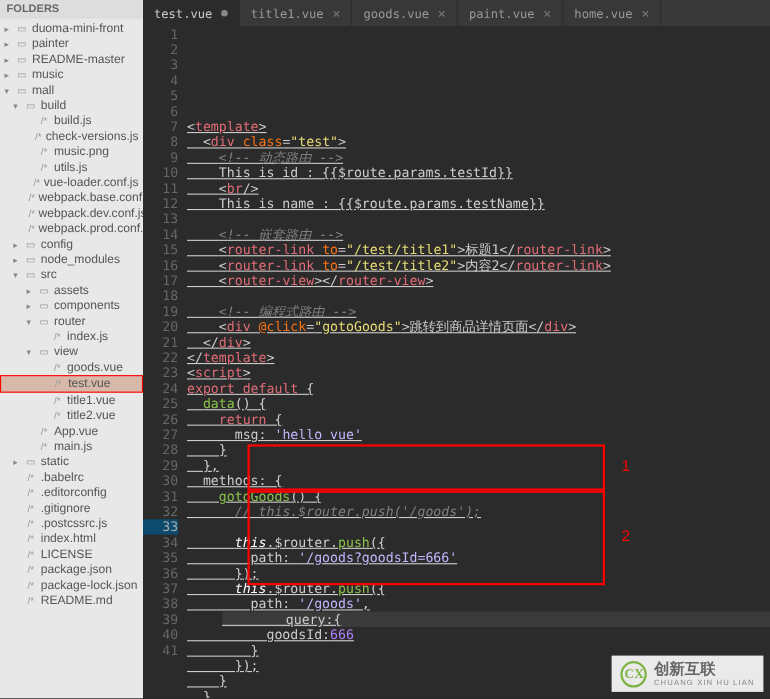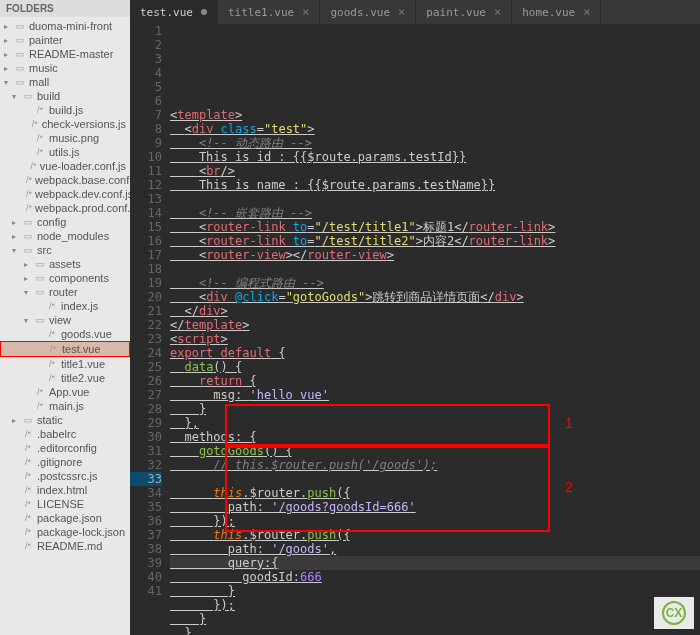--- a/index.html
+++ b/index.html
@@ -26,42 +26,42 @@
 .tab.active { background: #2b2b2b; color: #ccc; }
 .tab-dot { width: 6px; height: 6px; border-radius: 50%; background: #888; }
 .tab-close { font-size: 12px; color: #777; }
 
 .editor { flex: 1; display: flex; font-size: 12px; line-height: 14px; overflow: hidden; position: relative; }
 .gutter { width: 40px; background: #2b2b2b; color: #666; text-align: right; padding-right: 8px; user-select: none; }
 .gutter .ln { height: 14px; }
 .gutter .ln.hl { background: #0c4a6e; color: #aaa; }
 .code { flex: 1; background: #2b2b2b; white-space: pre; color: #ccc; position: relative; }
 .code-line { height: 14px; text-decoration: underline; }
-.code-line.hl { background: #3a3a3a; }
+.code-line.hl { background: #3a3a3a; margin-left: 32px; }
 
 .tag-bracket { color: #ccc; }
 .tag-name { color: #e06c75; }
-.attr-name { color: #0ea5e9; }
+.attr-name { color: #f97316; }
 .attr-val { color: #e6db74; }
 .comment { color: #808080; font-style: italic; }
 .keyword { color: #e06c75; }
 .fn { color: #8bc34a; }
 .string { color: #c4b5fd; }
-.this { color: #f97316; font-style: italic; }
+.this { color: #ffffff; font-style: italic; }
 .punct { color: #ccc; }
 .plain { color: #ccc; }
 .number { color: #ae81ff; }
 
 .box1 { position: absolute; border: 2px solid red; left: 55px; top: 380px; width: 325px; height: 42px; pointer-events: none; }
 .box2 { position: absolute; border: 2px solid red; left: 55px; top: 422px; width: 325px; height: 86px; pointer-events: none; }
 .anno1 { position: absolute; left: 395px; top: 392px; color: red; font-size: 14px; font-family: Arial; }
 .anno2 { position: absolute; left: 395px; top: 456px; color: red; font-size: 14px; font-family: Arial; }
 
 .watermark { position: absolute; bottom: 6px; right: 6px; display: flex; align-items: center; gap: 6px; color: #666; font-family: Arial; font-size: 14px; background: rgba(255,255,255,0.9); padding: 4px 8px; }
-.watermark-logo { width: 24px; height: 24px; border: 2px solid #7cb342; border-radius: 50%; display: flex; align-items: center; justify-content: center; font-weight: bold; color: #7cb342; font-size: 12px; }
+.watermark-logo { width: 24px; height: 24px; border: 2px solid #7cb342; border-radius: 50%; display: flex; align-items: center; justify-content: center; font-weight: bold; color: #7cb342; font-size: 12px; font-family: Liberation Serif, serif; }
 .watermark-text { font-weight: bold; }
 .watermark-sub { font-size: 7px; letter-spacing: 1px; color: #888; }
 </style>
 </head>
 <body>
 
 <div class="container">
   <aside class="sidebar">
     <div class="sidebar-header">FOLDERS</div>
     <div class="tree" id="tree">
@@ -326,15 +326,19 @@
         </div>
       <div class="code" id="code">
         <div class="box1"></div>
         <div class="box2"></div>
         <div class="anno1">1</div>
         <div class="anno2">2</div>
       <div class="code-line"><span class="tag-bracket">&lt;</span><span class="tag-name">template</span><span class="tag-bracket">&gt;</span></div><div class="code-line"><span class="plain">  </span><span class="tag-bracket">&lt;</span><span class="tag-name">div </span><span class="attr-name">class</span><span class="punct">=</span><span class="attr-val">"test"</span><span class="tag-bracket">&gt;</span></div><div class="code-line"><span class="plain">    </span><span class="comment">&lt;!-- 动态路由 --&gt;</span></div><div class="code-line"><span class="plain">    This is id : {{$route.params.testId}}</span></div><div class="code-line"><span class="plain">    </span><span class="tag-bracket">&lt;</span><span class="tag-name">br</span><span class="tag-bracket">/&gt;</span></div><div class="code-line"><span class="plain">    This is name : {{$route.params.testName}}</span></div><div class="code-line"><span class="plain"></span></div><div class="code-line"><span class="plain">    </span><span class="comment">&lt;!-- 嵌套路由 --&gt;</span></div><div class="code-line"><span class="plain">    </span><span class="tag-bracket">&lt;</span><span class="tag-name">router-link </span><span class="attr-name">to</span><span class="punct">=</span><span class="attr-val">"/test/title1"</span><span class="tag-bracket">&gt;</span><span class="plain">标题1</span><span class="tag-bracket">&lt;/</span><span class="tag-name">router-link</span><span class="tag-bracket">&gt;</span></div><div class="code-line"><span class="plain">    </span><span class="tag-bracket">&lt;</span><span class="tag-name">router-link </span><span class="attr-name">to</span><span class="punct">=</span><span class="attr-val">"/test/title2"</span><span class="tag-bracket">&gt;</span><span class="plain">内容2</span><span class="tag-bracket">&lt;/</span><span class="tag-name">router-link</span><span class="tag-bracket">&gt;</span></div><div class="code-line"><span class="plain">    </span><span class="tag-bracket">&lt;</span><span class="tag-name">router-view</span><span class="tag-bracket">&gt;&lt;/</span><span class="tag-name">router-view</span><span class="tag-bracket">&gt;</span></div><div class="code-line"><span class="plain"></span></div><div class="code-line"><span class="plain">    </span><span class="comment">&lt;!-- 编程式路由 --&gt;</span></div><div class="code-line"><span class="plain">    </span><span class="tag-bracket">&lt;</span><span class="tag-name">div </span><span class="attr-name">@click</span><span class="punct">=</span><span class="attr-val">"gotoGoods"</span><span class="tag-bracket">&gt;</span><span class="plain">跳转到商品详情页面</span><span class="tag-bracket">&lt;/</span><span class="tag-name">div</span><span class="tag-bracket">&gt;</span></div><div class="code-line"><span class="plain">  </span><span class="tag-bracket">&lt;/</span><span class="tag-name">div</span><span class="tag-bracket">&gt;</span></div><div class="code-line"><span class="tag-bracket">&lt;/</span><span class="tag-name">template</span><span class="tag-bracket">&gt;</span></div><div class="code-line"><span class="tag-bracket">&lt;</span><span class="tag-name">script</span><span class="tag-bracket">&gt;</span></div><div class="code-line"><span class="keyword">export default</span><span class="plain"> {</span></div><div class="code-line"><span class="plain">  </span><span class="fn">data</span><span class="plain">() {</span></div><div class="code-line"><span class="plain">    </span><span class="keyword">return</span><span class="plain"> {</span></div><div class="code-line"><span class="plain">      msg: </span><span class="string">'hello vue'</span></div><div class="code-line"><span class="plain">    }</span></div><div class="code-line"><span class="plain">  },</span></div><div class="code-line"><span class="plain">  methods: {</span></div><div class="code-line"><span class="plain">    </span><span class="fn">gotoGoods</span><span class="plain">() {</span></div><div class="code-line"><span class="plain">      </span><span class="comment">// this.$router.push('/goods');</span></div><div class="code-line"><span class="plain"></span></div><div class="code-line"><span class="plain">      </span><span class="this">this</span><span class="plain">.$router.</span><span class="fn">push</span><span class="plain">({</span></div><div class="code-line"><span class="plain">        path: </span><span class="string">'/goods?goodsId=666'</span></div><div class="code-line"><span class="plain">      });</span></div><div class="code-line"><span class="plain">      </span><span class="this">this</span><span class="plain">.$router.</span><span class="fn">push</span><span class="plain">({</span></div><div class="code-line"><span class="plain">        path: </span><span class="string">'/goods'</span><span class="plain">,</span></div><div class="code-line hl"><span class="plain">        query:{</span></div><div class="code-line"><span class="plain">          goodsId:</span><span class="number">666</span></div><div class="code-line"><span class="plain">        }</span></div><div class="code-line"><span class="plain">      });</span></div><div class="code-line"><span class="plain">    }</span></div><div class="code-line"><span class="plain">  }</span></div></div>
     </div>
     <div class="watermark">
       <div class="watermark-logo">CX</div>
+      <div>
+        <div class="watermark-text">创新互联</div>
+        <div class="watermark-sub">CHUANG XIN HU LIAN</div>
+      </div>
     </div>
   </div>
 </div>
 
 </body></html>

